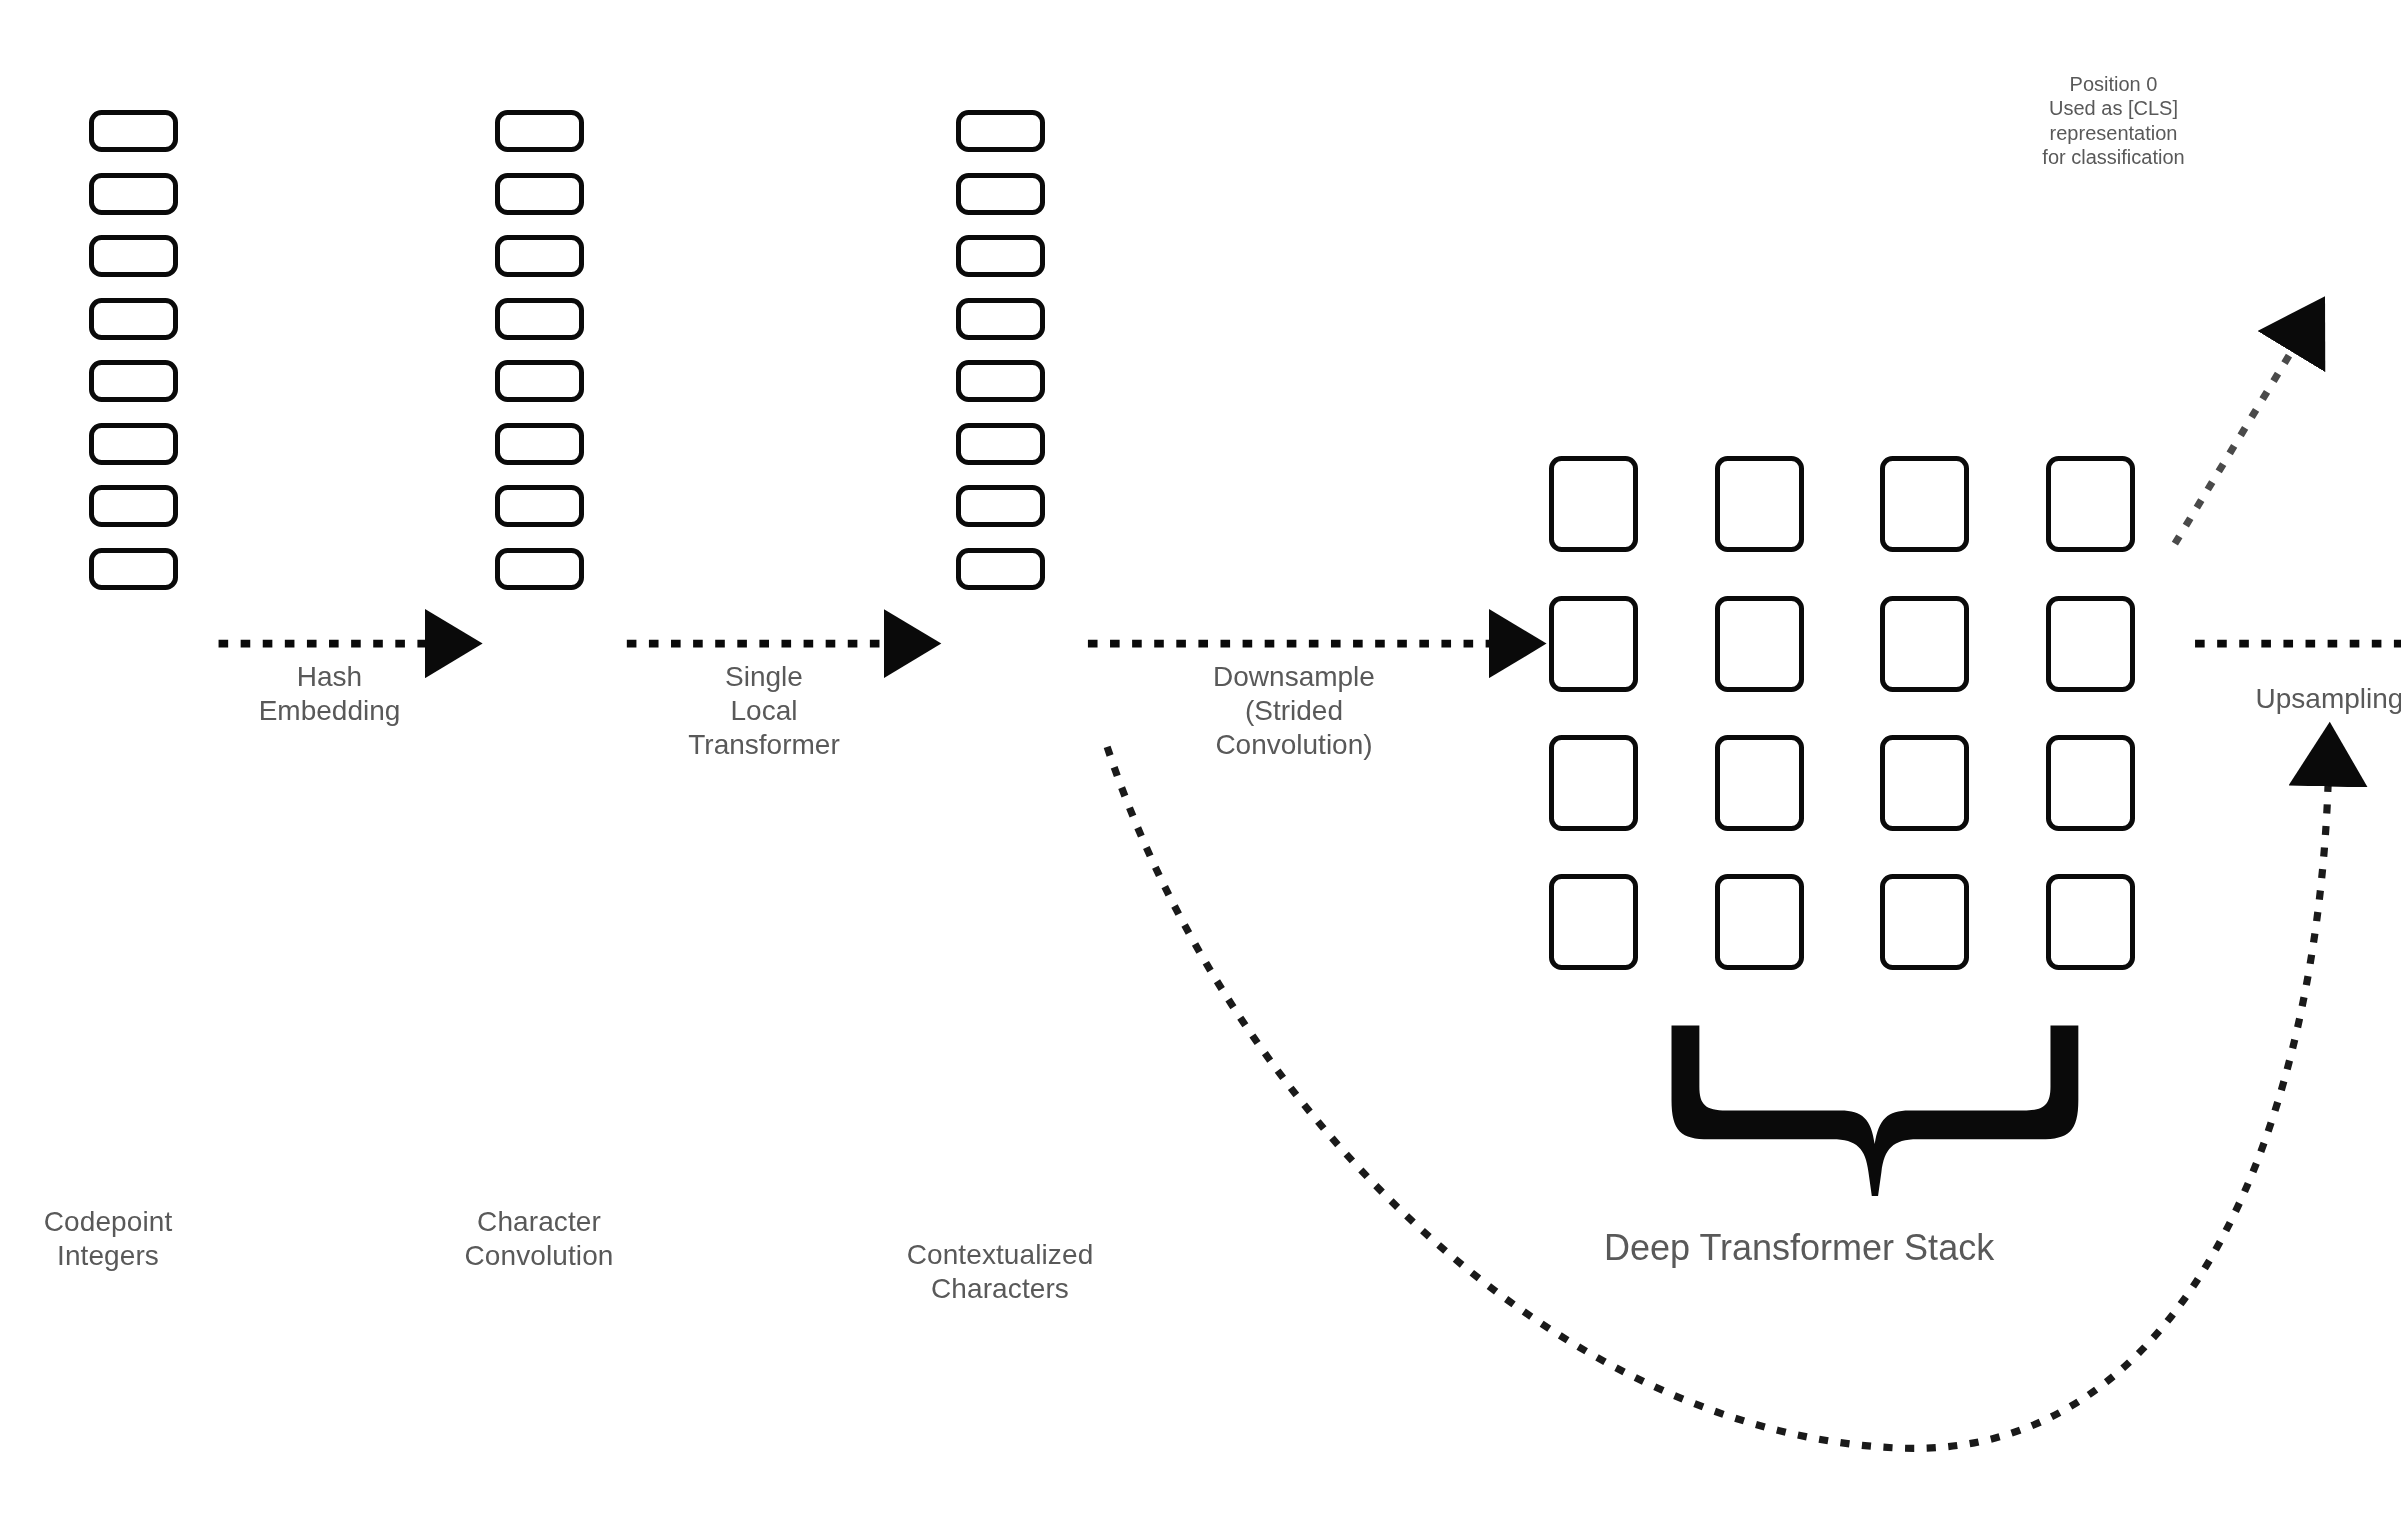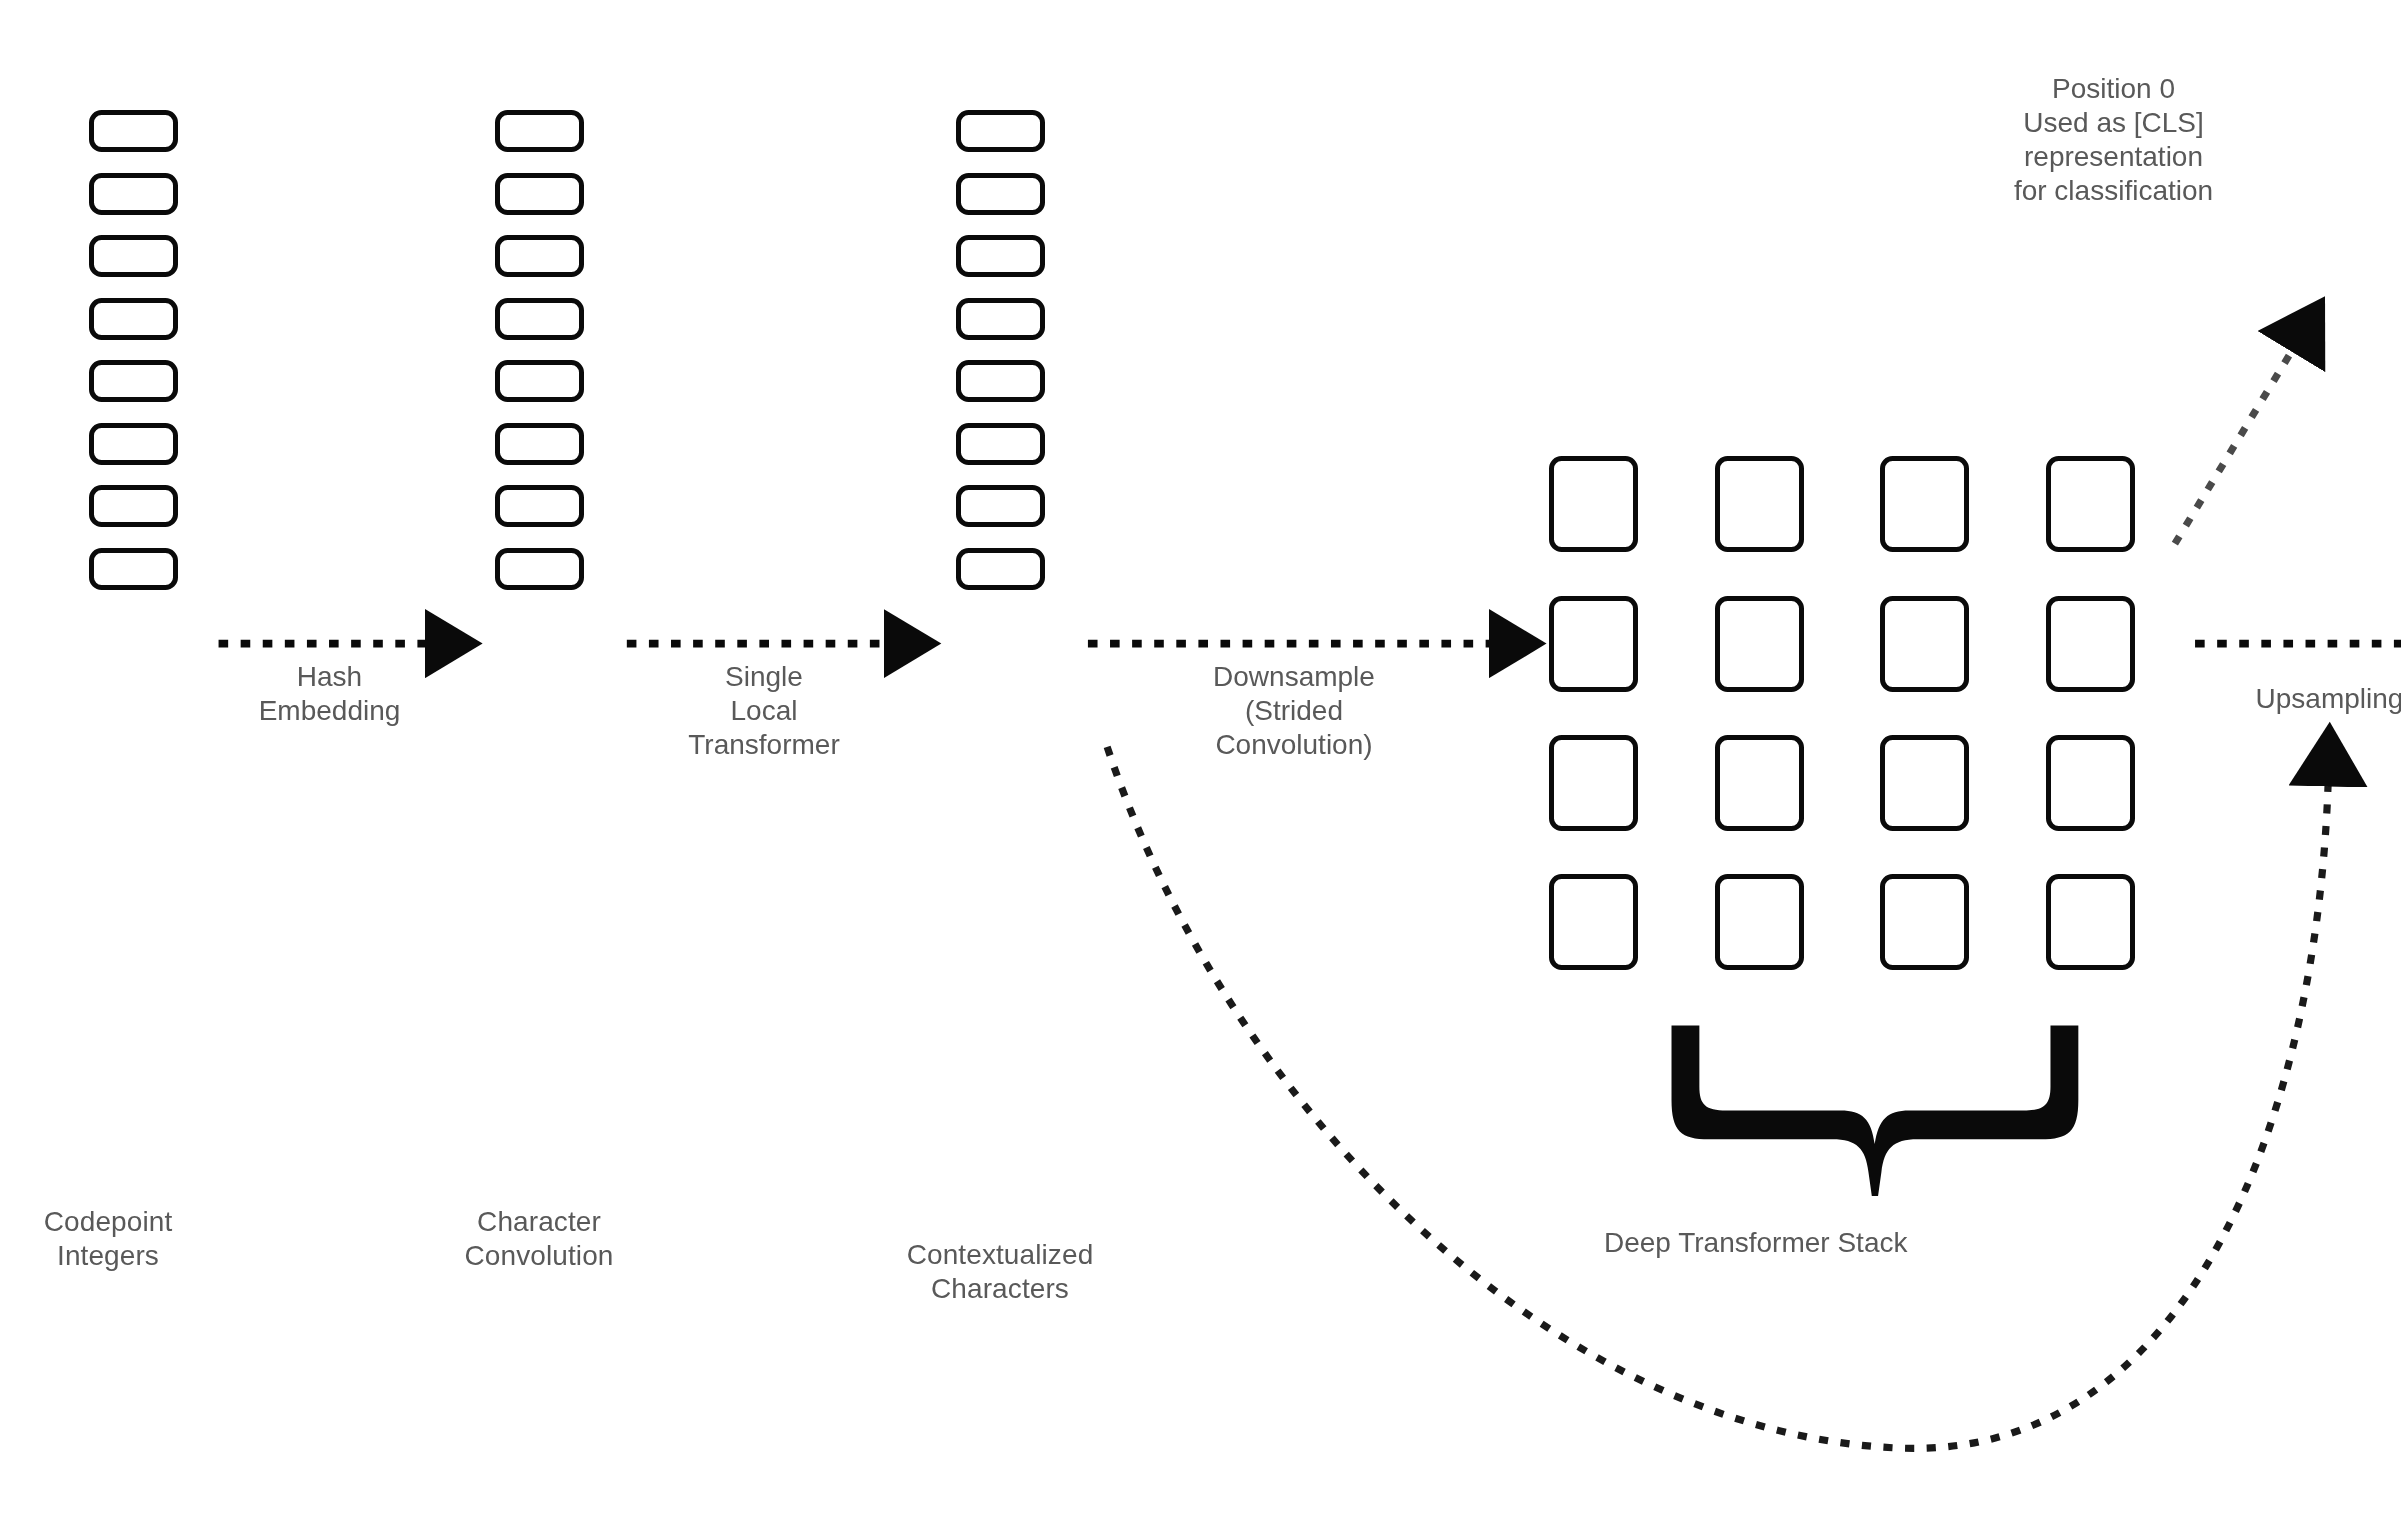--- a/index.html
+++ b/index.html
@@ -30,37 +30,37 @@
     color: #595959;
     font-size: 28px;
     line-height: 1.22;
     text-align: center;
     white-space: pre-line;
     letter-spacing: 0.1px;
   }
   .stack-label {
     position: absolute;
     color: #595959;
+    font-size: 36px;
+    line-height: 1.22;
+    text-align: center;
+    white-space: nowrap;
+  }
+  .arrow-label {
+    position: absolute;
+    color: #595959;
     font-size: 28px;
     line-height: 1.22;
     text-align: center;
-    white-space: nowrap;
-  }
-  .arrow-label {
-    position: absolute;
-    color: #595959;
-    font-size: 28px;
-    line-height: 1.22;
-    text-align: center;
     white-space: pre-line;
   }
   .cls-note {
     position: absolute;
     color: #595959;
-    font-size: 28px;
+    font-size: 20px;
     line-height: 1.22;
     text-align: center;
     white-space: pre-line;
   }
   svg.overlay {
     position: absolute;
     left: 0;
     top: 0;
     width: 3307px;
     height: 1525px;

